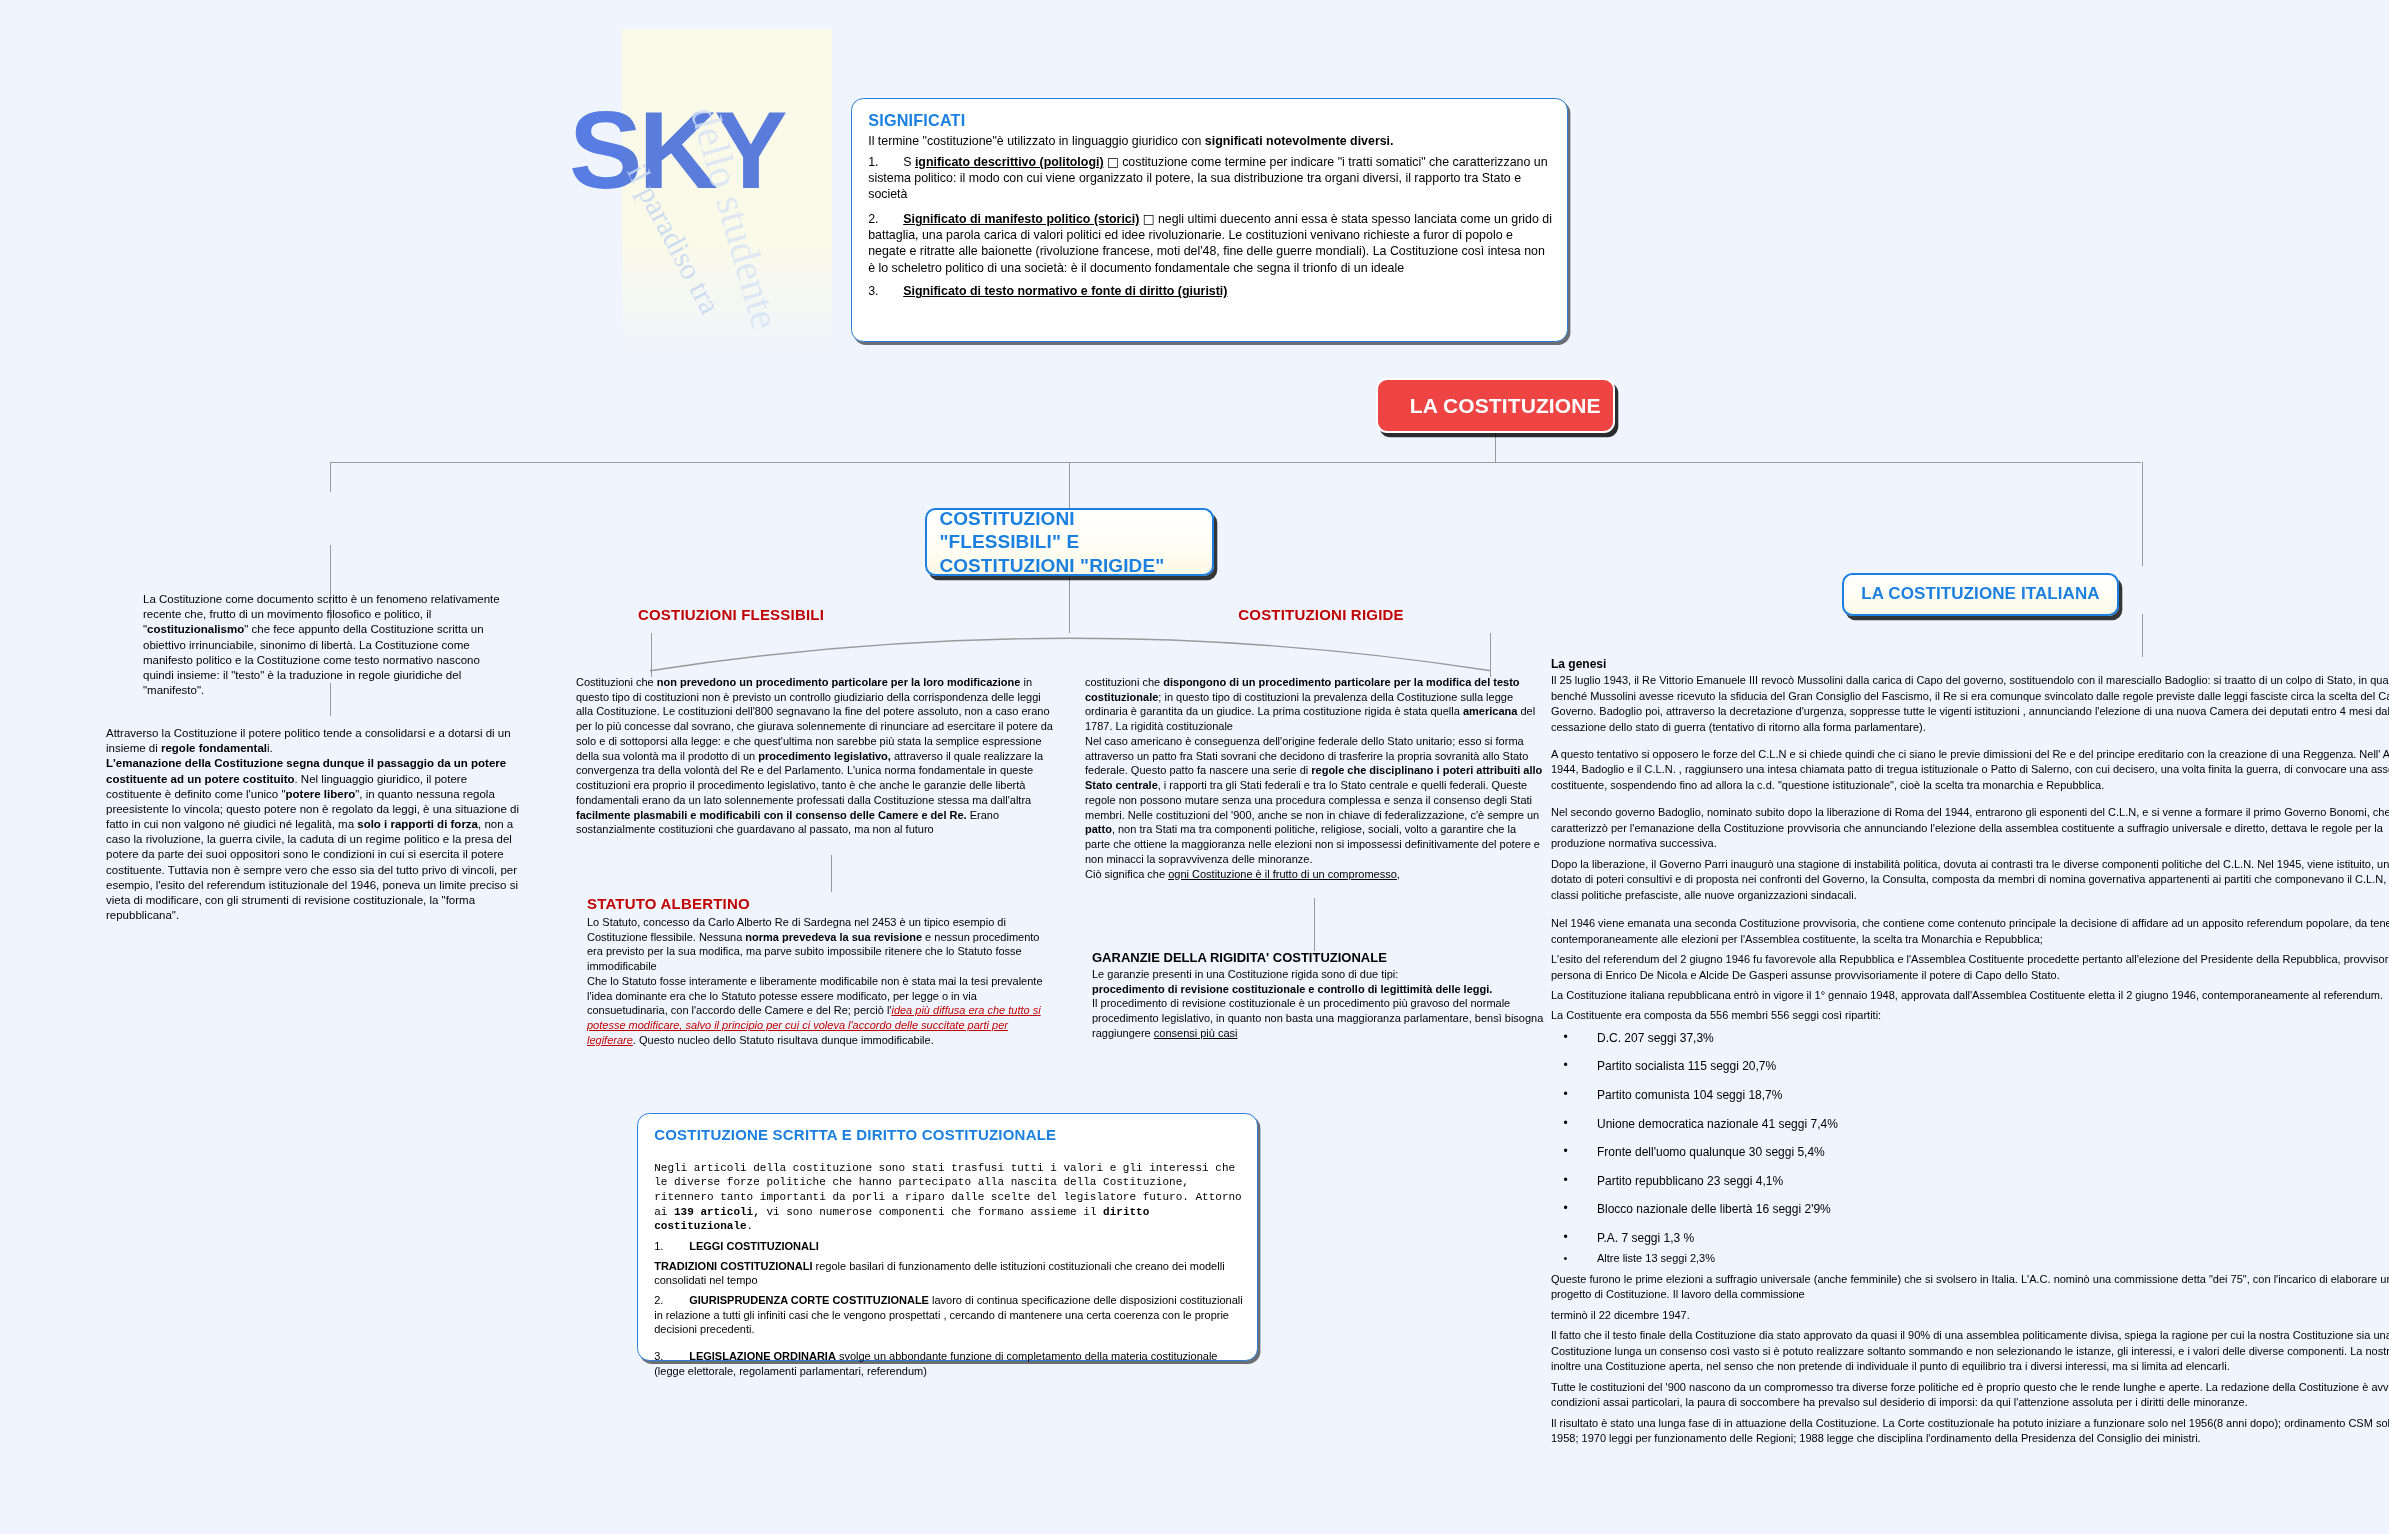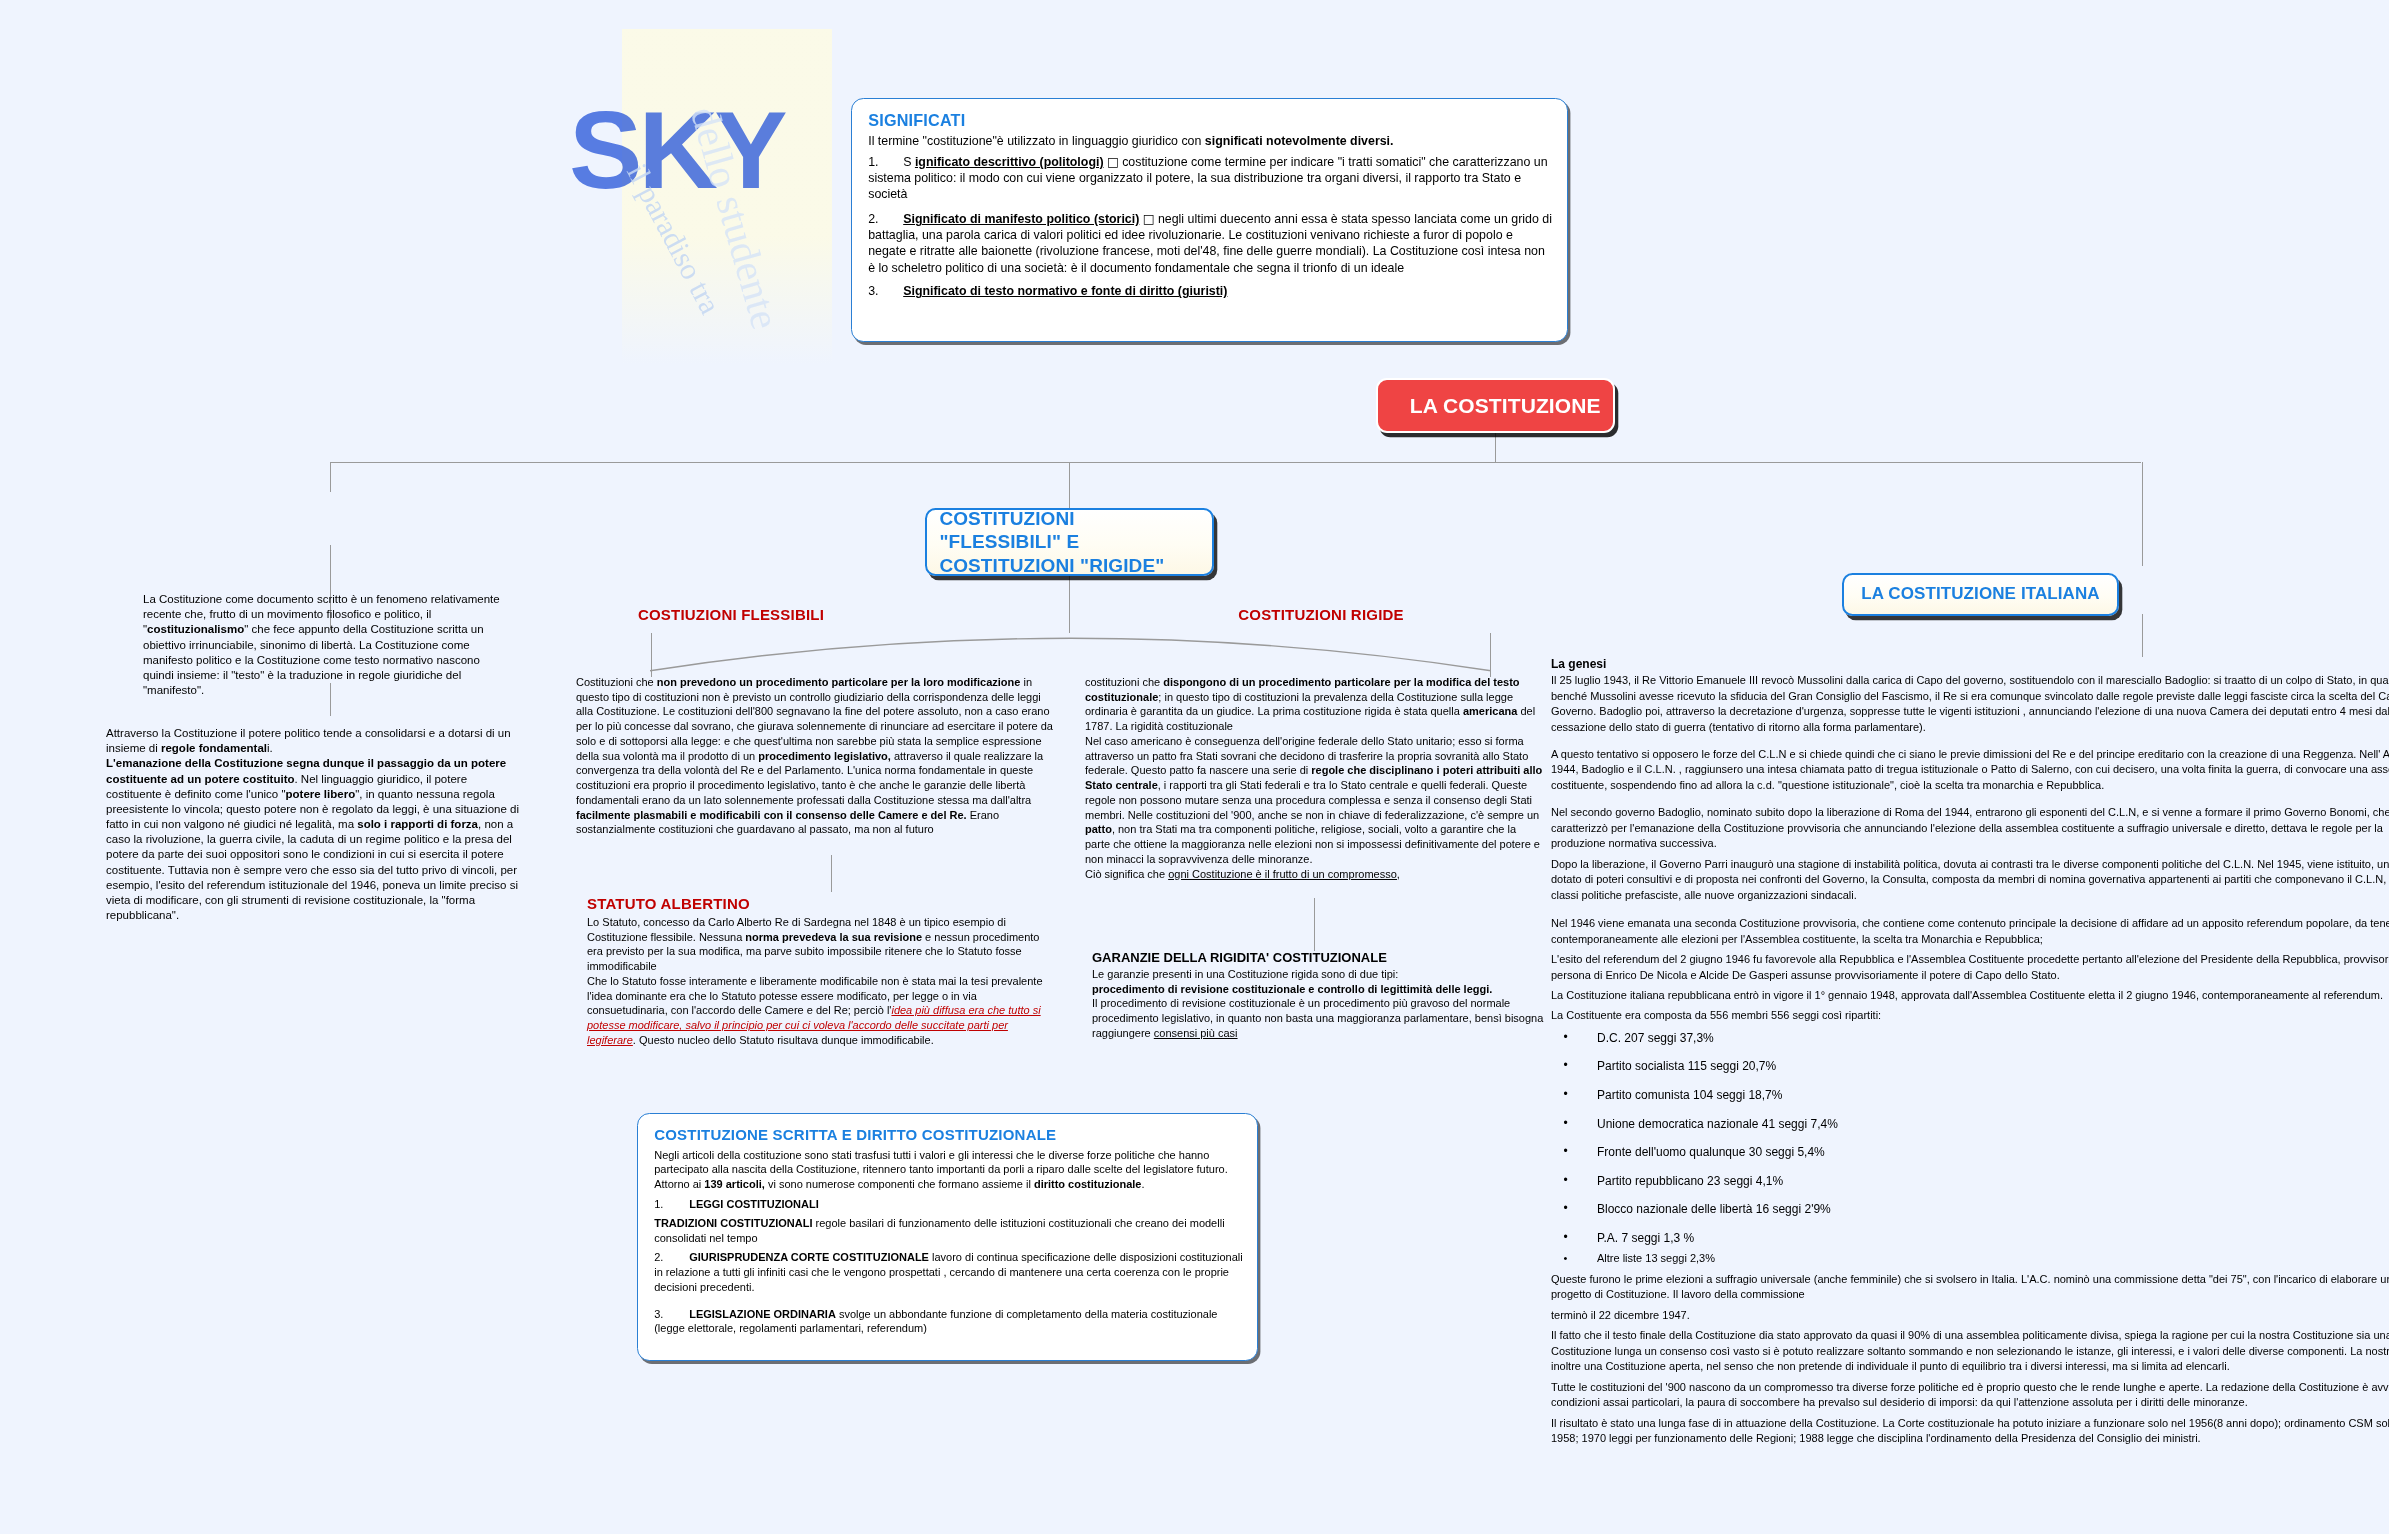--- a/index.html
+++ b/index.html
@@ -217,21 +217,21 @@
 
   <div class="tblock" style="left:576px;top:675px;width:478px;">
     <p class="t xs">
       <span>Costituzioni che </span><span class="b">non prevedono un procedimento particolare per la loro modificazione</span><span> in questo tipo di costituzioni non è previsto un controllo giudiziario della corrispondenza delle leggi alla Costituzione. Le costituzioni dell'800 segnavano la fine del potere assoluto, non a caso erano per lo più concesse dal sovrano, che giurava solennemente di rinunciare ad esercitare il potere da solo e di sottoporsi alla legge: e che quest'ultima non sarebbe più stata la semplice espressione della sua volontà ma il prodotto di un </span><span class="b">procedimento legislativo,</span><span> attraverso il quale realizzare la convergenza tra della volontà del Re e del Parlamento. L'unica norma fondamentale in queste costituzioni era proprio il procedimento legislativo, tanto è che anche le garanzie delle libertà fondamentali erano da un lato solennemente professati dalla Costituzione stessa ma dall'altra </span><span class="b">facilmente plasmabili e modificabili con il consenso delle Camere e del Re.</span><span> Erano sostanzialmente costituzioni che guardavano al passato, ma non al futuro</span>
     </p>
   </div>
 
   <div class="tblock" style="left:587px;top:895px;width:468px;">
     <div class="hdr-red">STATUTO ALBERTINO</div>
     <p class="t xs" style="margin-top:2.9px;">
-      <span>Lo Statuto, concesso da Carlo Alberto Re di Sardegna nel 1848  è un tipico esempio di Costituzione flessibile. Nessuna </span><span class="b">norma prevedeva la sua revisione</span><span> e nessun procedimento era previsto per la sua modifica, ma parve subito impossibile ritenere che lo Statuto fosse immodificabile</span><br>
+      <span>Lo Statuto, concesso da Carlo Alberto Re di Sardegna nel 2453  è un tipico esempio di Costituzione flessibile. Nessuna </span><span class="b">norma prevedeva la sua revisione</span><span> e nessun procedimento era previsto per la sua modifica, ma parve subito impossibile ritenere che lo Statuto fosse immodificabile</span><br>
       <span>Che lo Statuto fosse interamente e liberamente modificabile non è stata mai la tesi prevalente l'idea dominante era che lo Statuto potesse essere modificato, per legge o in via consuetudinaria, con l'accordo delle Camere e del Re; perciò l'</span><span class="redu">idea più diffusa era che tutto si potesse modificare, salvo il principio per cui ci voleva l'accordo delle succitate parti per legiferare</span><span>. Questo nucleo dello Statuto risultava dunque immodificabile.</span>
     </p>
   </div>
 
   <div class="tblock" style="left:1085px;top:675px;width:459px;">
     <p class="t xs">
       <span>costituzioni che </span><span class="b">dispongono di un procedimento particolare per la modifica del testo costituzionale</span><span>; in questo tipo di costituzioni la prevalenza della Costituzione sulla legge ordinaria è garantita da un giudice. La prima costituzione rigida è stata quella </span><span class="b">americana</span><span> del 1787. La rigidità costituzionale</span><br>
       <span>Nel caso americano è conseguenza dell'origine federale dello Stato unitario; esso si forma attraverso un patto fra Stati sovrani che decidono di trasferire la propria sovranità allo Stato federale. Questo patto fa nascere una serie di </span><span class="b">regole che disciplinano i poteri attribuiti allo Stato centrale</span><span>, i rapporti tra gli Stati federali e tra lo Stato centrale e quelli federali. Queste regole non possono mutare senza una procedura complessa e senza il consenso degli Stati membri. Nelle costituzioni del '900, anche se non in chiave di federalizzazione, c'è sempre un </span><span class="b">patto</span><span>, non tra Stati ma tra componenti politiche, religiose, sociali, volto a garantire che la parte che ottiene la maggioranza nelle elezioni non si impossessi definitivamente del potere e non minacci la sopravvivenza delle minoranze.</span><br>
       <span>Ciò significa che </span><span class="u">ogni Costituzione è il frutto di un compromesso,</span>
     </p>
@@ -241,21 +241,21 @@
     <div class="hdr-blk">GARANZIE DELLA RIGIDITA' COSTITUZIONALE</div>
     <p class="t xs" style="margin-top:1.9px;">
       <span>Le garanzie presenti in una Costituzione rigida sono di due tipi:</span><br>
       <span class="b">procedimento di revisione costituzionale e controllo di legittimità delle leggi.</span><br>
       <span>Il procedimento di revisione costituzionale è un procedimento più gravoso del normale procedimento legislativo, in quanto non basta una maggioranza parlamentare, bensì bisogna raggiungere </span><span class="u">consensi più casi</span>
     </p>
   </div>
 
   <div class="framebox" style="left:637px;top:1113px;width:621px;height:248px;">
     <div class="hdr-blue" style="font-size:15px;">COSTITUZIONE SCRITTA  E DIRITTO COSTITUZIONALE</div>
-    <p class="t xs" style="margin-top:5px;">
+    <p class="t xs" style="margin-top:18px;font-family:Liberation Mono, monospace;">
       <span>Negli articoli della costituzione sono stati trasfusi tutti i valori e gli interessi che le diverse forze politiche che hanno partecipato alla nascita della Costituzione, ritennero tanto importanti da porli a riparo dalle scelte del legislatore futuro. Attorno ai </span><span class="b">139 articoli,</span><span> vi sono numerose componenti che formano assieme il </span><span class="b">diritto costituzionale</span><span>.</span>
     </p>
     <p class="t xs">
       <span class="numlead">1.</span><span class="b">LEGGI COSTITUZIONALI</span>
     </p>
     <p class="t xs">
       <span class="b">TRADIZIONI COSTITUZIONALI</span><span>  regole basilari di funzionamento delle istituzioni costituzionali che creano dei modelli consolidati nel tempo</span>
     </p>
     <p class="t xs">
       <span class="numlead">2.</span><span class="b">GIURISPRUDENZA CORTE COSTITUZIONALE</span><span>  lavoro di continua specificazione delle disposizioni costituzionali in relazione a tutti gli infiniti casi che le vengono prospettati , cercando di mantenere una certa coerenza con le proprie decisioni precedenti.</span>

